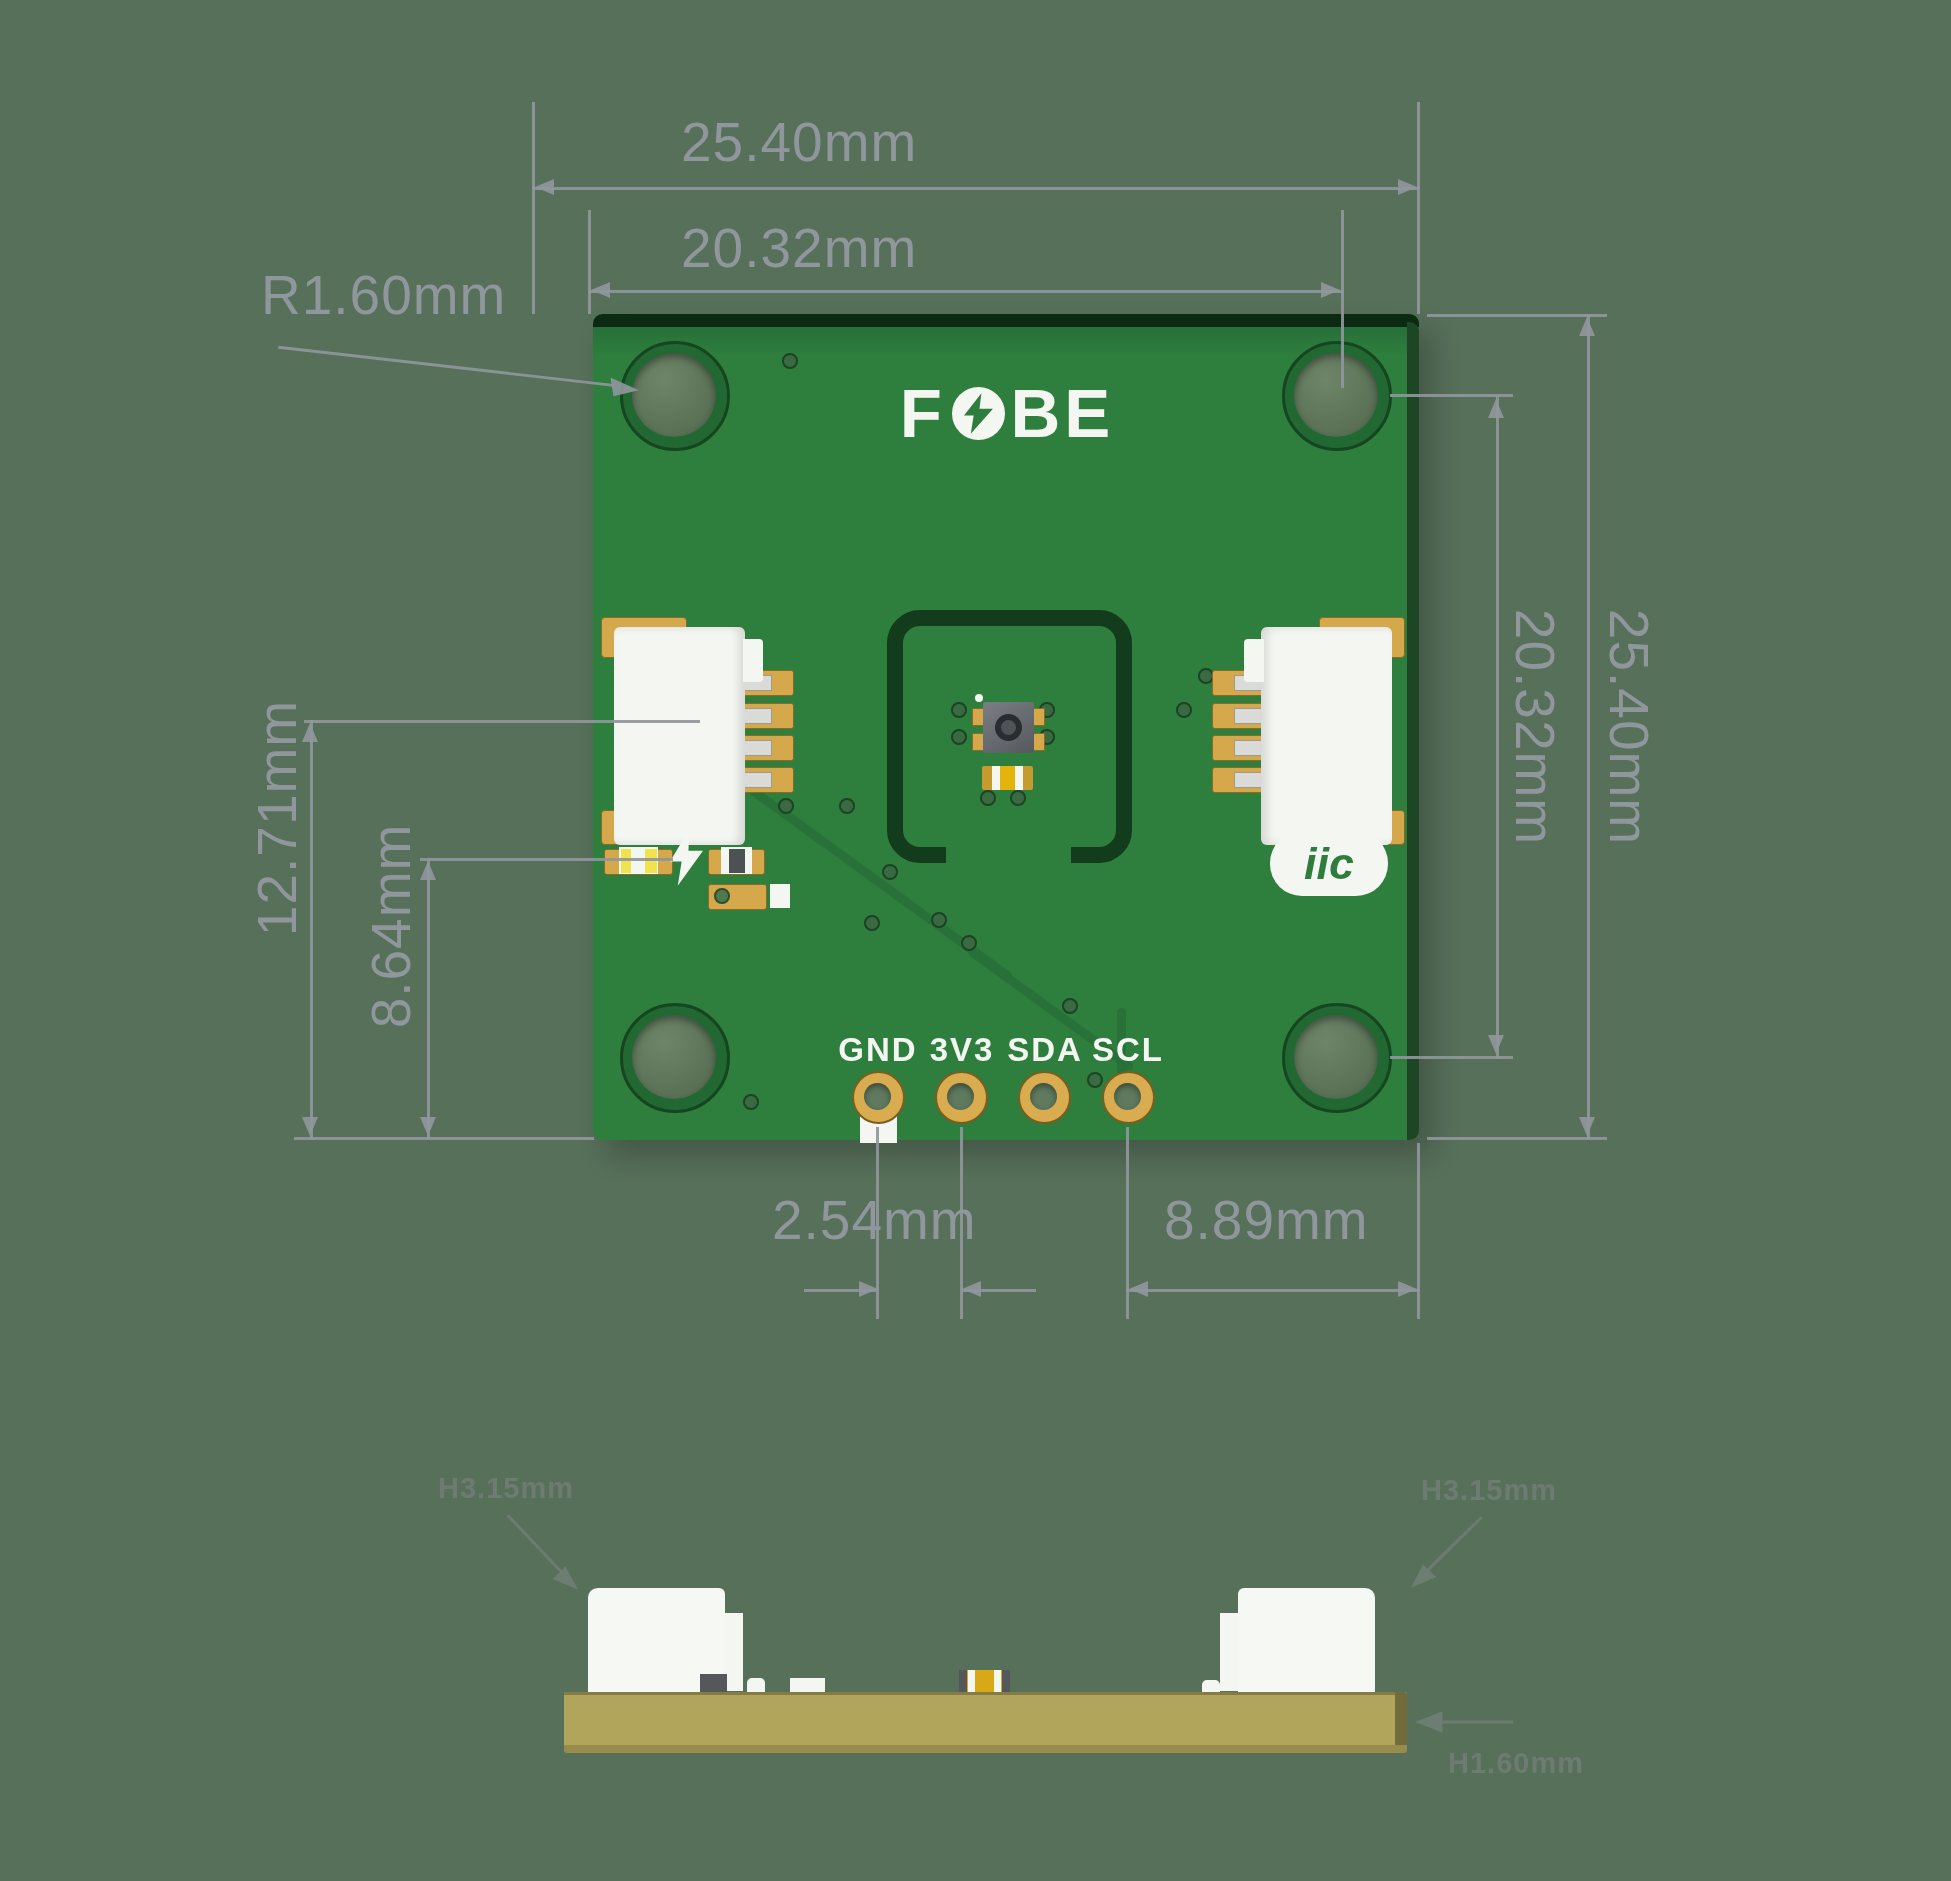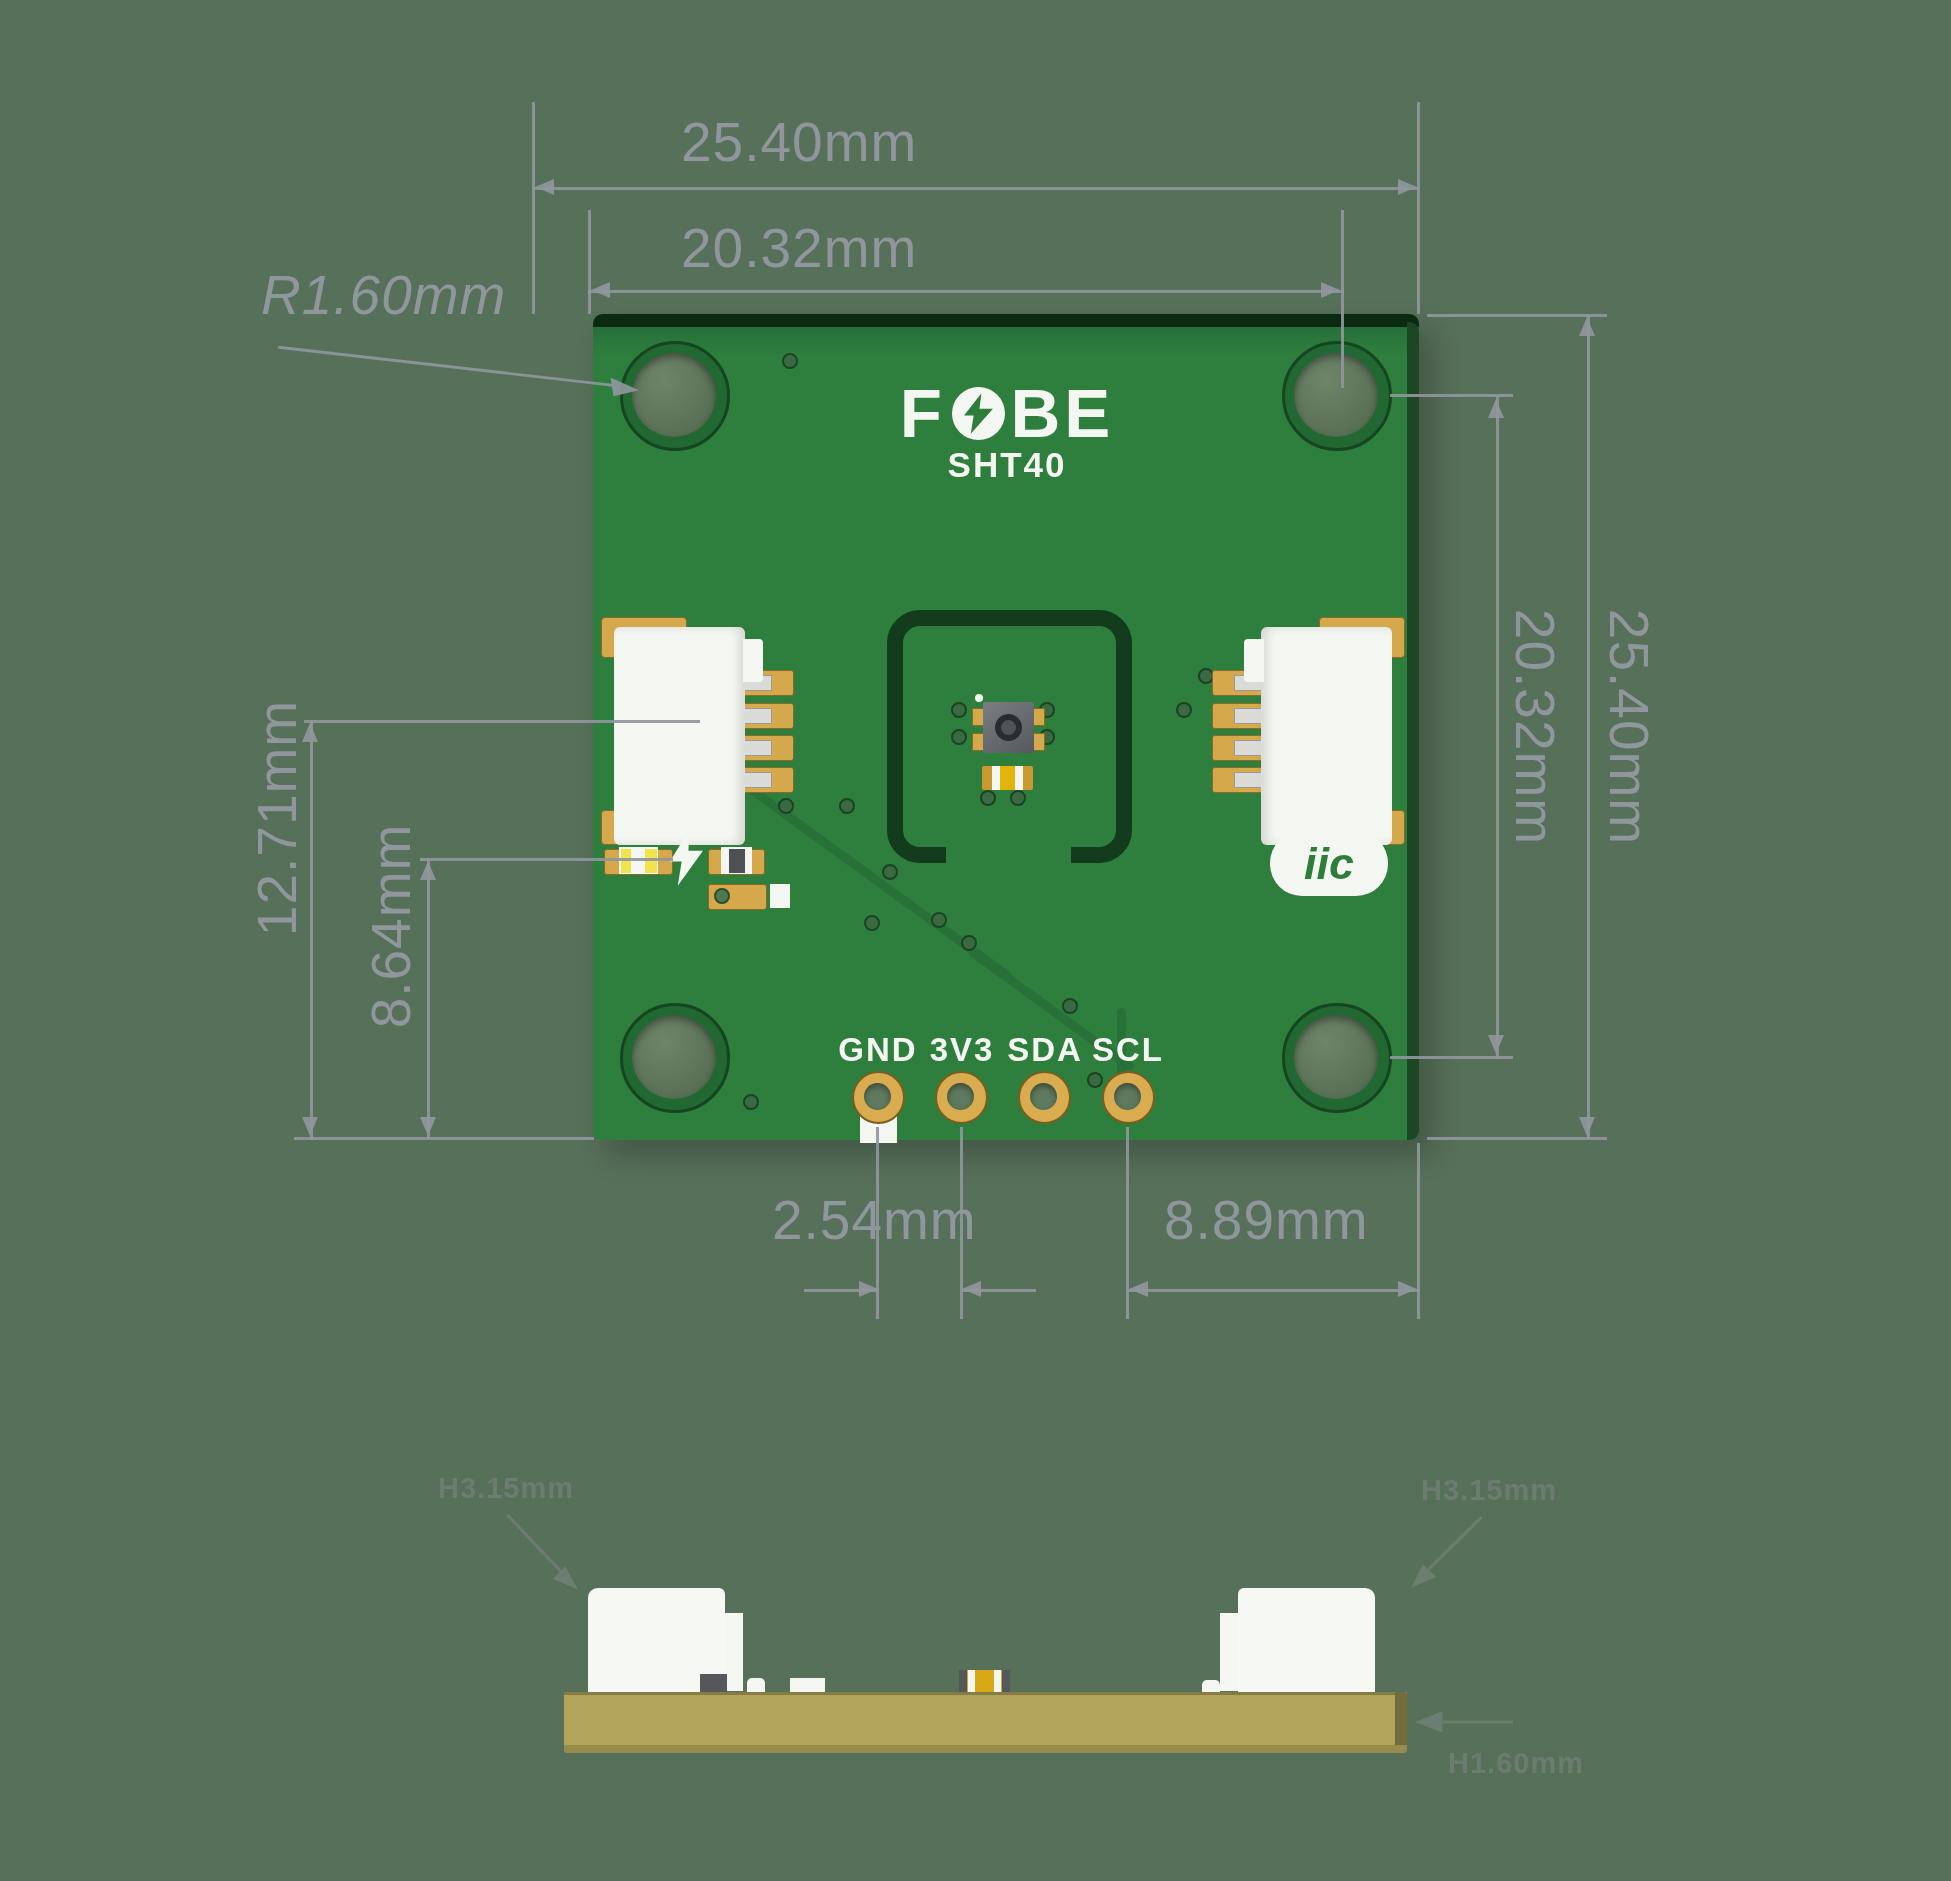--- a/index.html
+++ b/index.html
@@ -86,21 +86,20 @@
   <div class="logo">
     <div class="logo-row1">
       <span>F</span>
       <span class="logo-o">
         <svg width="29" height="41" viewBox="0 0 30 42">
             <polygon points="18,0 0,23 10,23 7,42 30,16 16,16" fill="#2e7d3c"></polygon>
           </svg>
       </span>
       <span>BE</span>
     </div>
-    <div class="logo-sub2">SHT40</div>
   </div>
 
   <div class="cutout"></div>
   <div class="cutcover"></div>
   <div class="via" style="left:951px;top:702px;"></div>
   <div class="via" style="left:951px;top:729px;"></div>
   <div class="via" style="left:1039px;top:702px;"></div>
   <div class="via" style="left:1039px;top:729px;"></div>
   <div class="abs gold" style="left:972px;top:708px;width:11.8px;height:17.6px;"></div>
   <div class="abs gold" style="left:972px;top:733px;width:11.8px;height:17.6px;"></div>
@@ -198,21 +197,21 @@
   <div class="ar ar-r" style="left:1398px;top:179px;"></div>
   <div class="dtx" style="left:681px;top:110px;">25.40mm</div>
 
   <div class="dlv" style="left:588px;top:210px;height:104px;"></div>
   <div class="dlv" style="left:1341px;top:210px;height:178px;"></div>
   <div class="dlh" style="left:588px;top:290px;width:756px;"></div>
   <div class="ar ar-l" style="left:591px;top:282px;"></div>
   <div class="ar ar-r" style="left:1321px;top:282px;"></div>
   <div class="dtx" style="left:681px;top:216px;">20.32mm</div>
 
-  <div class="dtx" style="left:261px;top:263px;font-style:italic;">R1.60mm</div>
+  <div class="dtx" style="left:261px;top:263px;">R1.60mm</div>
 
   <div class="dlh" style="left:1427px;top:314px;width:180px;"></div>
   <div class="dlh" style="left:1427px;top:1137px;width:180px;"></div>
   <div class="dlv" style="left:1587px;top:314px;height:826px;"></div>
   <div class="ar ar-u" style="left:1579px;top:317px;"></div>
   <div class="ar ar-d" style="left:1579px;top:1117px;"></div>
   <div class="dtx vtxr" style="left:1629px;top:727px;">25.40mm</div>
 
   <div class="dlh" style="left:1390px;top:394px;width:123px;"></div>
   <div class="dlh" style="left:1390px;top:1056px;width:123px;"></div>

